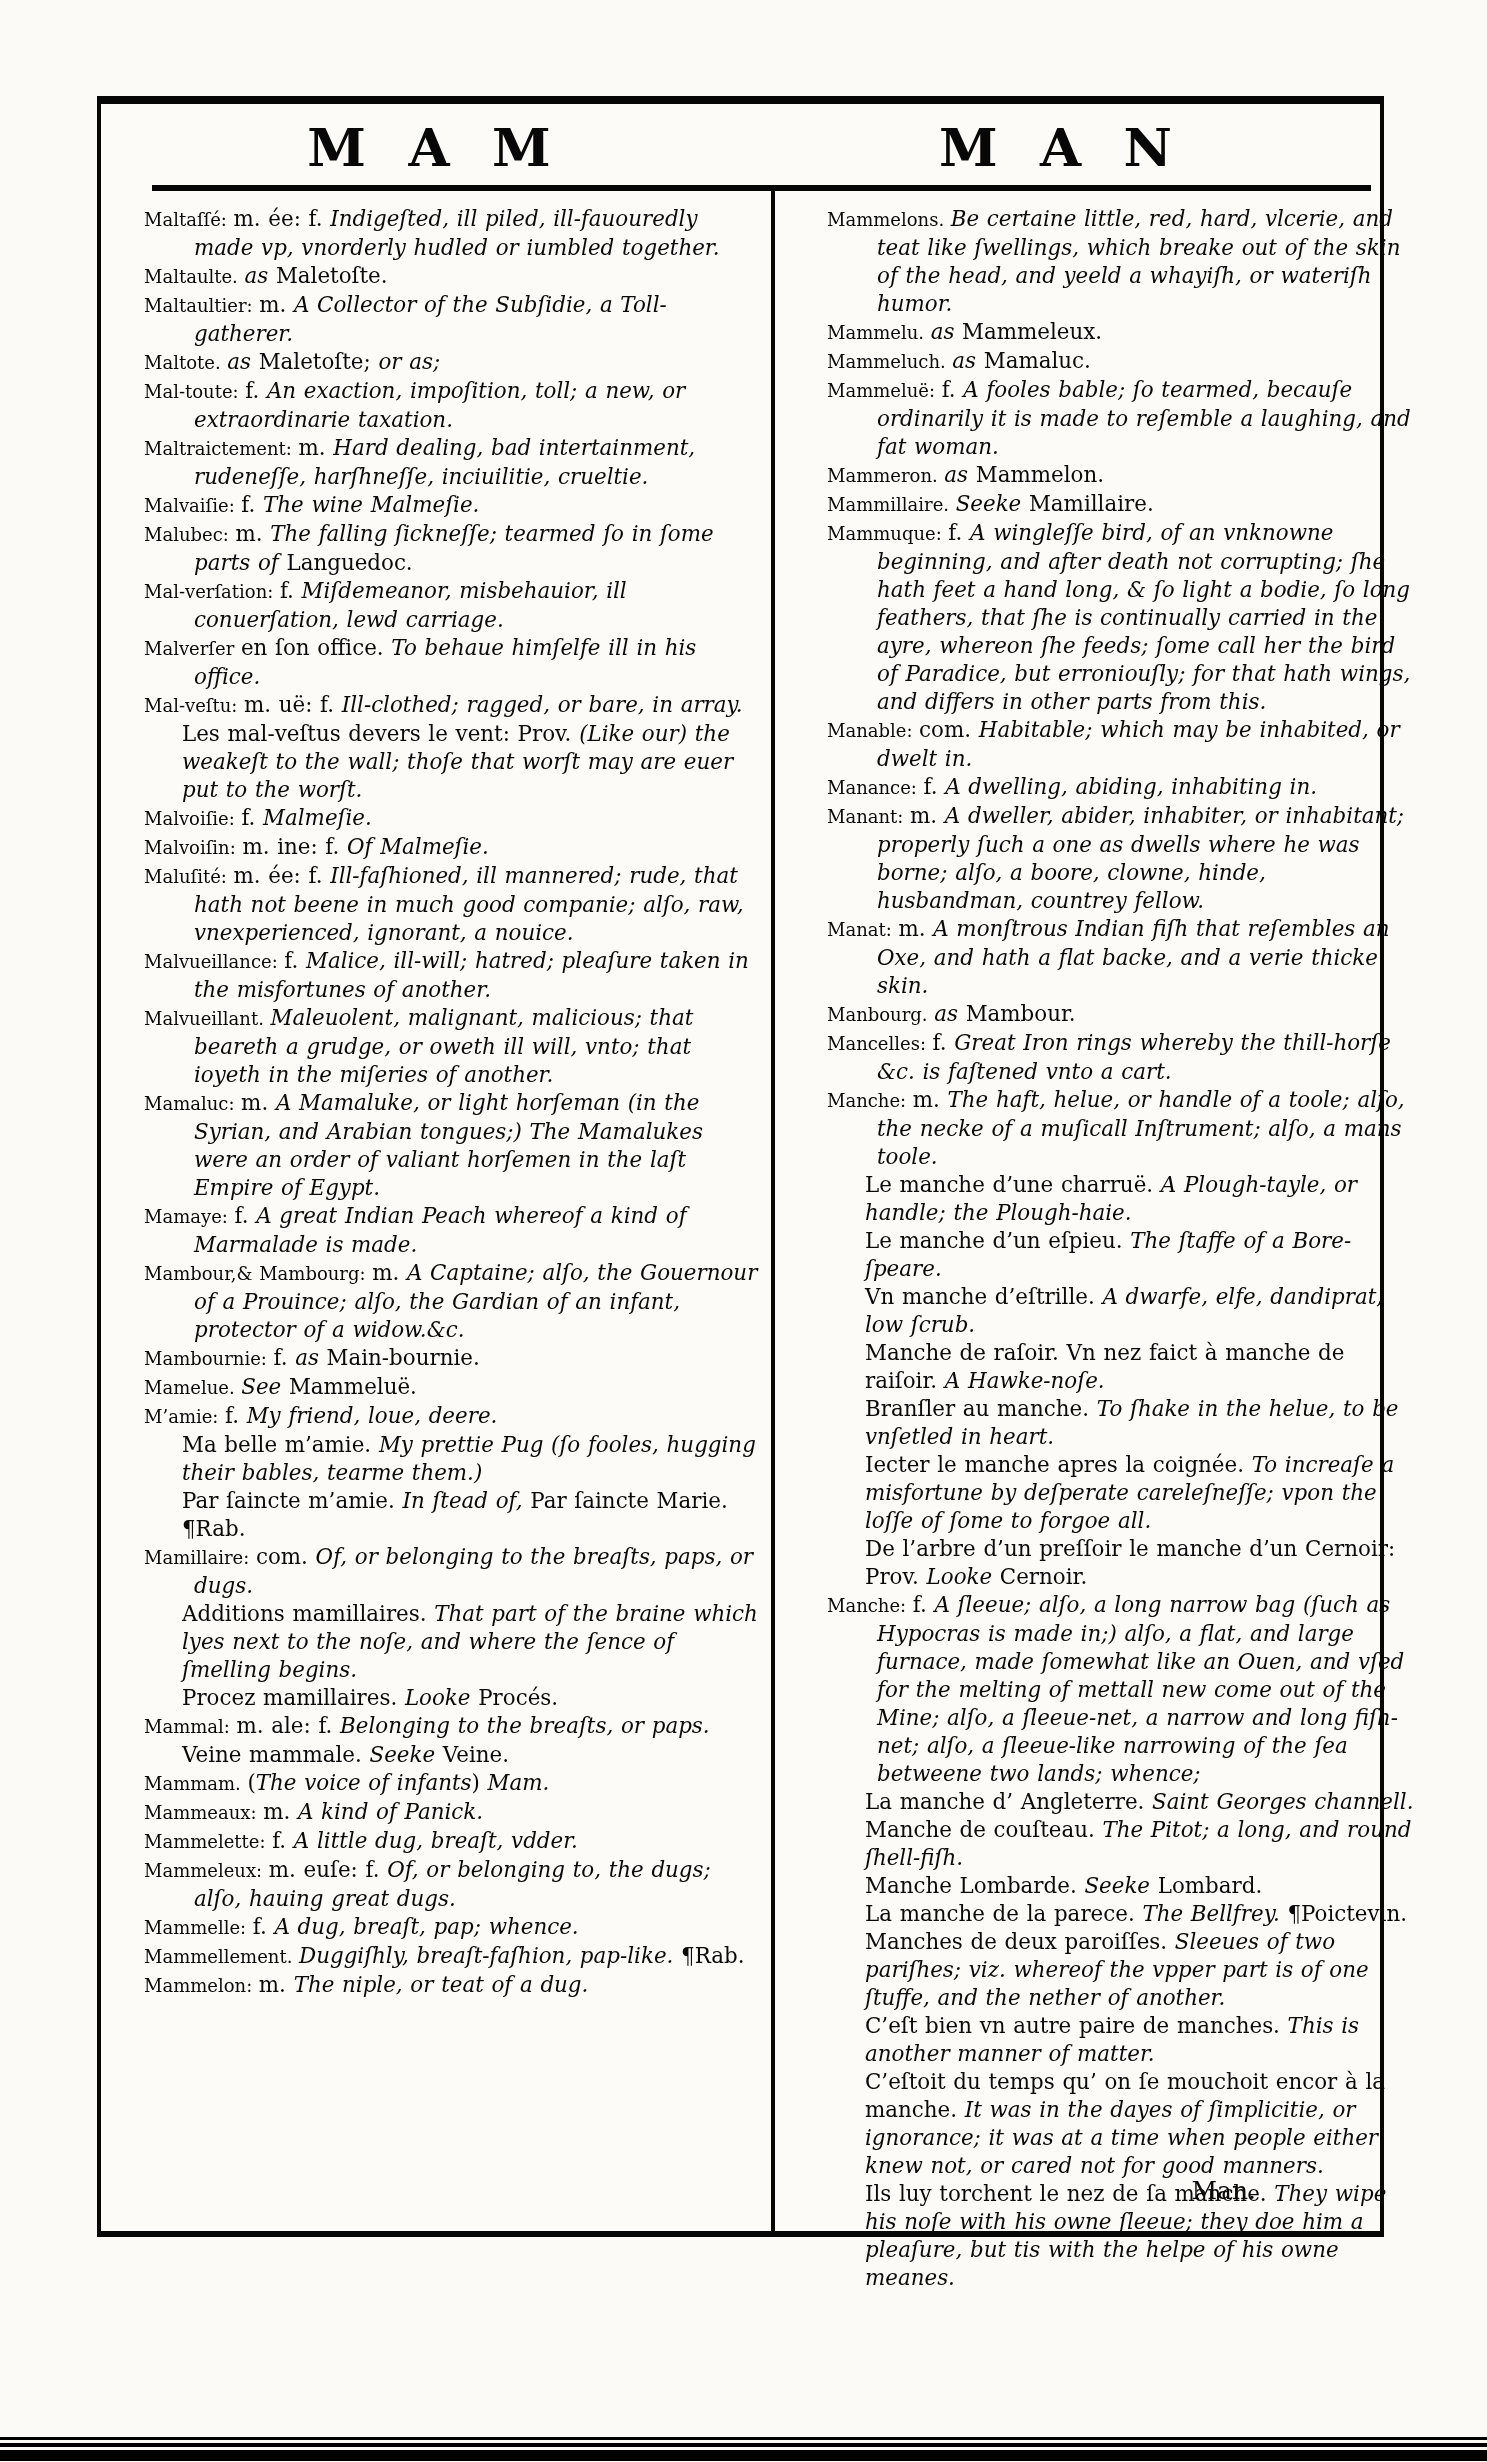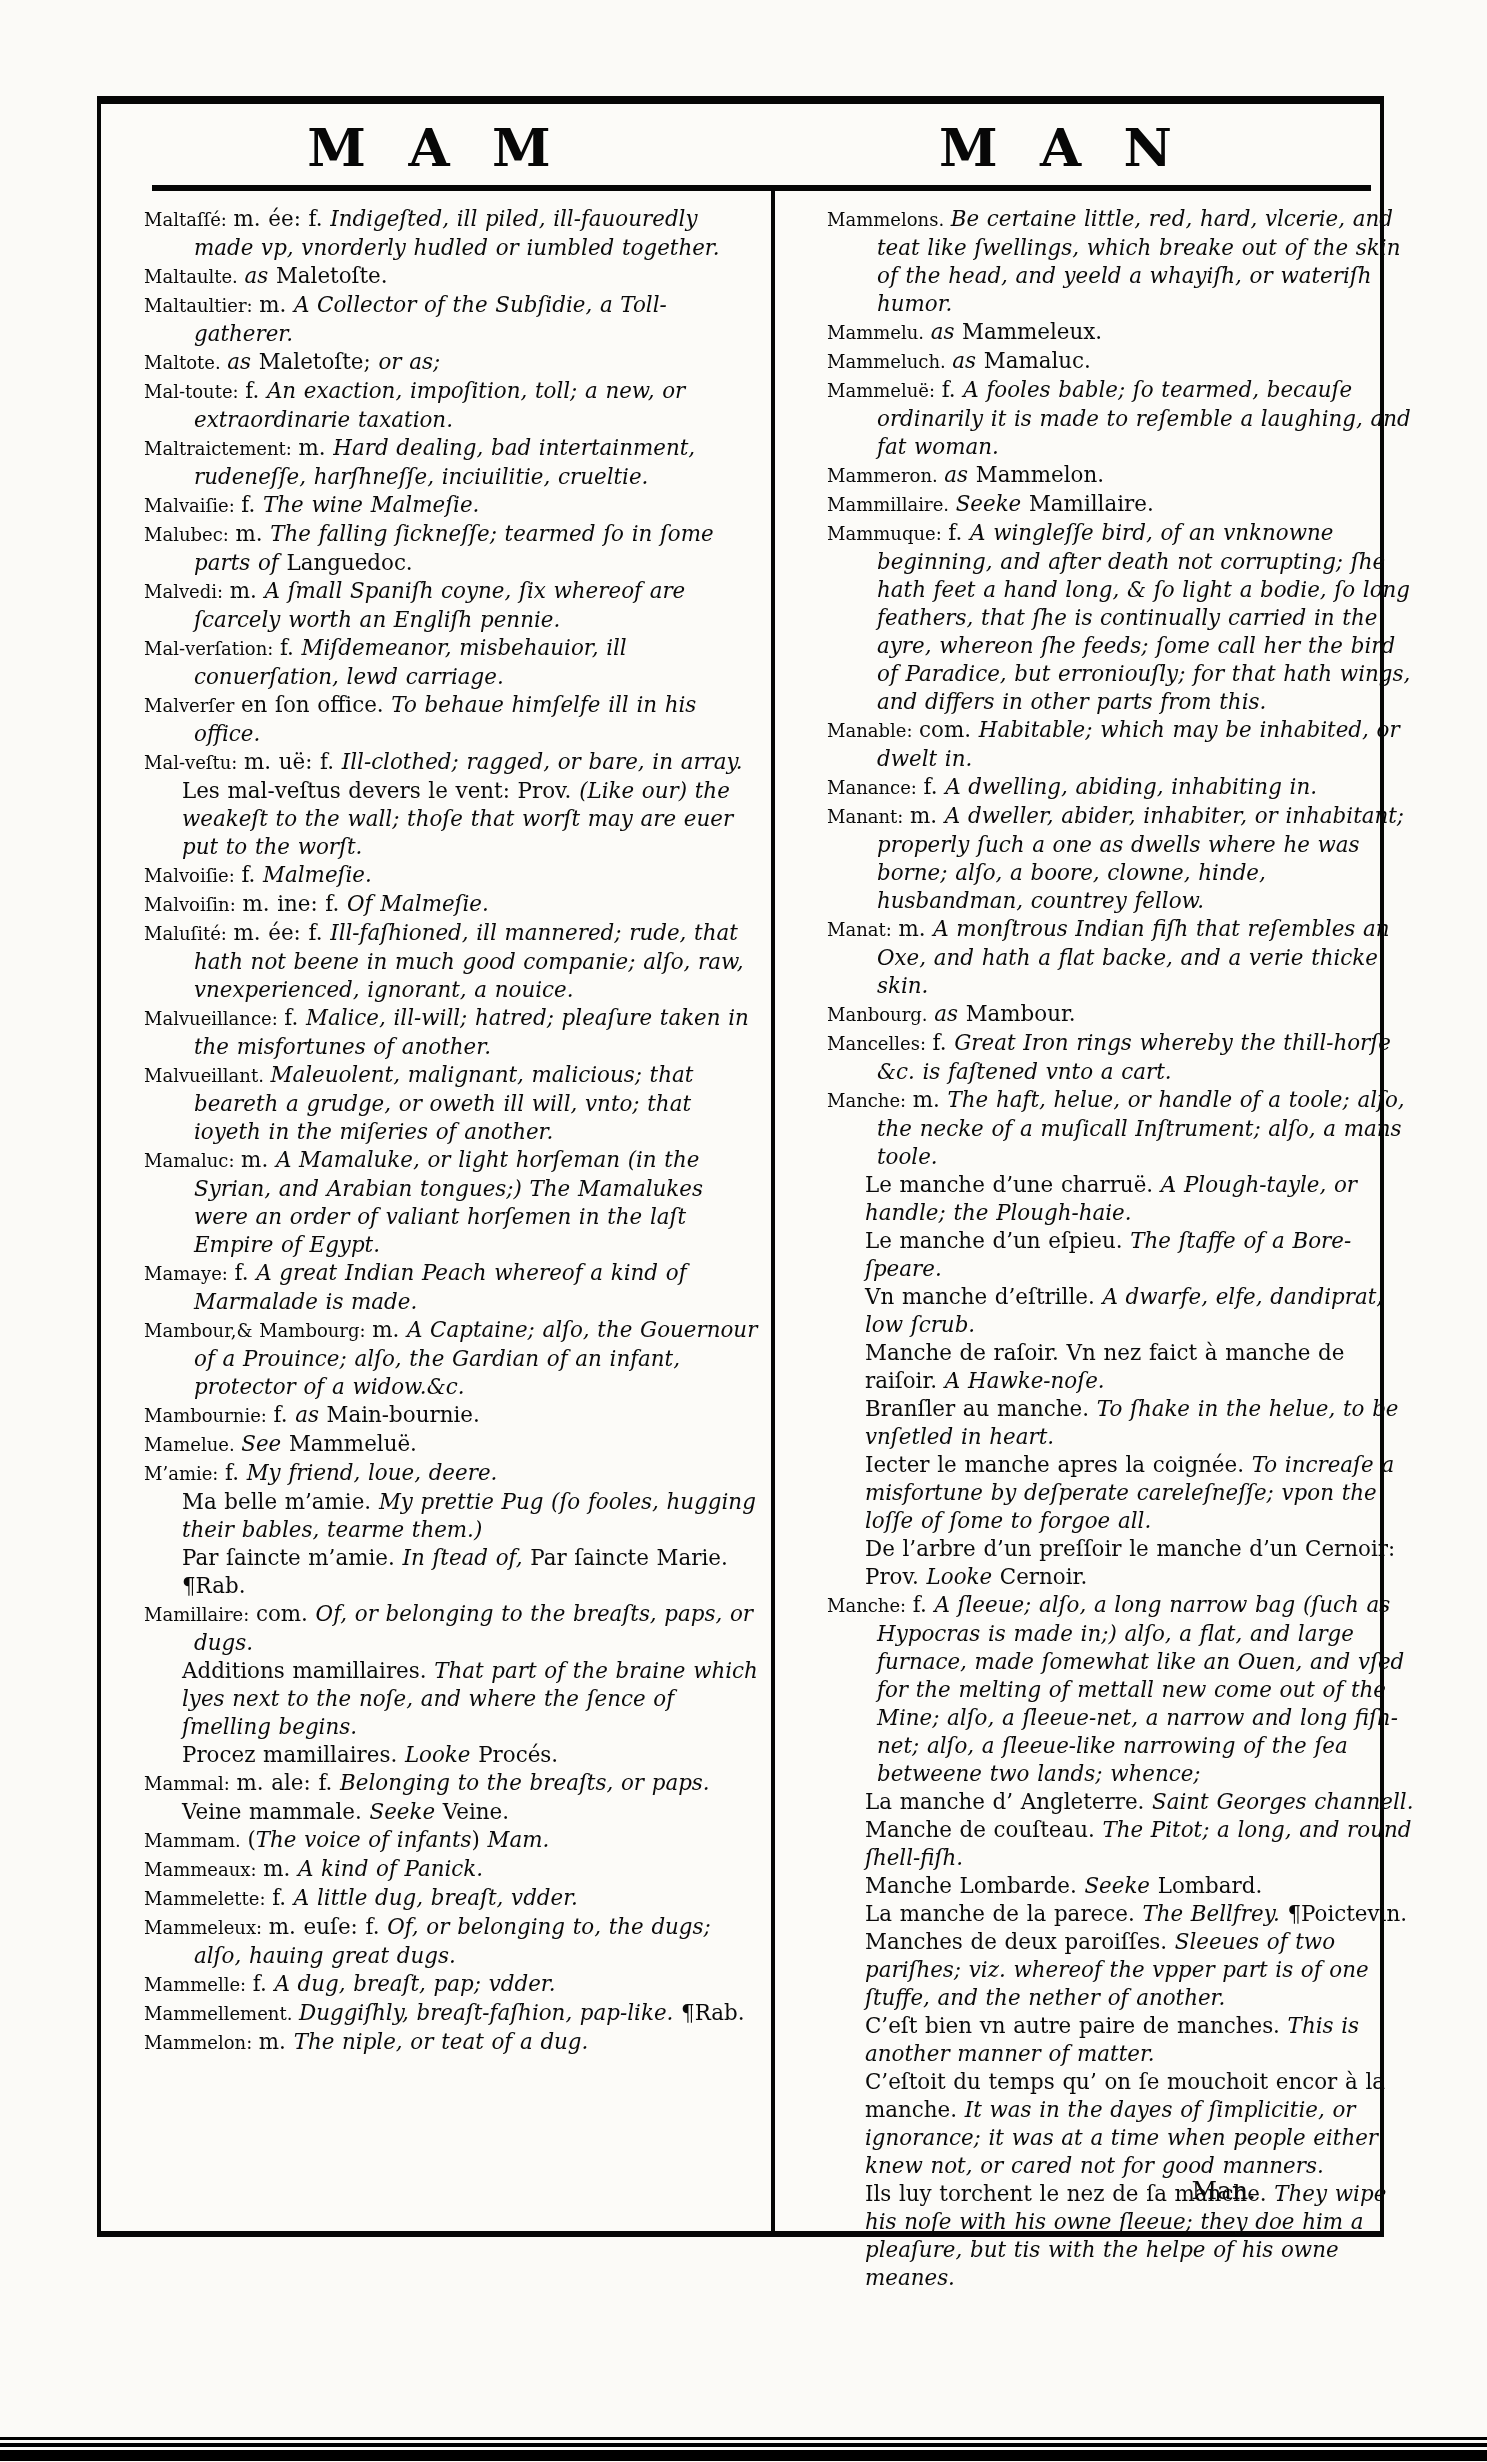--- a/index.html
+++ b/index.html
@@ -52,21 +52,20 @@
   <div class="divider"></div>
   <div class="col col-left" id="col-left">
       <p class="entry main"><span class="seg-hw">Maltaſſé: </span><span class="seg-rm">m. ée: f. </span><span class="seg-it">Indigeſted, ill piled, ill-fauouredly made vp, vnorderly hudled or iumbled together.</span></p>
       <p class="entry main"><span class="seg-hw">Maltaulte. </span><span class="seg-it">as </span><span class="seg-rm">Maletoſte.</span></p>
       <p class="entry main"><span class="seg-hw">Maltaultier: </span><span class="seg-rm">m. </span><span class="seg-it">A Collector of the Subſidie, a Toll-gatherer.</span></p>
       <p class="entry main"><span class="seg-hw">Maltote. </span><span class="seg-it">as </span><span class="seg-rm">Maletoſte; </span><span class="seg-it">or as;</span></p>
       <p class="entry main"><span class="seg-hw">Mal-toute: </span><span class="seg-rm">f. </span><span class="seg-it">An exaction, impoſition, toll; a new, or extraordinarie taxation.</span></p>
       <p class="entry main"><span class="seg-hw">Maltraictement: </span><span class="seg-rm">m. </span><span class="seg-it">Hard dealing, bad intertainment, rudeneſſe, harſhneſſe, inciuilitie, crueltie.</span></p>
       <p class="entry main"><span class="seg-hw">Malvaiſie: </span><span class="seg-rm">f. </span><span class="seg-it">The wine Malmeſie.</span></p>
       <p class="entry main"><span class="seg-hw">Malubec: </span><span class="seg-rm">m. </span><span class="seg-it">The falling ſickneſſe; tearmed ſo in ſome parts of </span><span class="seg-rm">Languedoc.</span></p>
-      <p class="entry main"><span class="seg-hw">Malvedi: </span><span class="seg-rm">m. </span><span class="seg-it">A ſmall Spaniſh coyne, ſix whereof are ſcarcely worth an Engliſh pennie.</span></p>
       <p class="entry main"><span class="seg-hw">Mal-verſation: </span><span class="seg-rm">f. </span><span class="seg-it">Miſdemeanor, misbehauior, ill conuerſation, lewd carriage.</span></p>
       <p class="entry main"><span class="seg-hw">Malverſer </span><span class="seg-rm">en ſon office. </span><span class="seg-it">To behaue himſelfe ill in his office.</span></p>
       <p class="entry main"><span class="seg-hw">Mal-veſtu: </span><span class="seg-rm">m. uë: f. </span><span class="seg-it">Ill-clothed; ragged, or bare, in array.</span></p>
       <p class="entry sub"><span class="seg-rm">Les mal-veſtus devers le vent: Prov. </span><span class="seg-it">(Like our) the weakeſt to the wall; thoſe that worſt may are euer put to the worſt.</span></p>
       <p class="entry main"><span class="seg-hw">Malvoiſie: </span><span class="seg-rm">f. </span><span class="seg-it">Malmeſie.</span></p>
       <p class="entry main"><span class="seg-hw">Malvoiſin: </span><span class="seg-rm">m. ine: f. </span><span class="seg-it">Of Malmeſie.</span></p>
       <p class="entry main"><span class="seg-hw">Maluſité: </span><span class="seg-rm">m. ée: f. </span><span class="seg-it">Ill-faſhioned, ill mannered; rude, that hath not beene in much good companie; alſo, raw, vnexperienced, ignorant, a nouice.</span></p>
       <p class="entry main"><span class="seg-hw">Malvueillance: </span><span class="seg-rm">f. </span><span class="seg-it">Malice, ill-will; hatred; pleaſure taken in the misfortunes of another.</span></p>
       <p class="entry main"><span class="seg-hw">Malvueillant. </span><span class="seg-it">Maleuolent, malignant, malicious; that beareth a grudge, or oweth ill will, vnto; that ioyeth in the miſeries of another.</span></p>
       <p class="entry main"><span class="seg-hw">Mamaluc: </span><span class="seg-rm">m. </span><span class="seg-it">A Mamaluke, or light horſeman (in the Syrian, and Arabian tongues;) The Mamalukes were an order of valiant horſemen in the laſt Empire of Egypt.</span></p>
@@ -79,21 +78,21 @@
       <p class="entry sub"><span class="seg-rm">Par ſaincte m’amie. </span><span class="seg-it">In ſtead of, </span><span class="seg-rm">Par ſaincte Marie. ¶Rab.</span></p>
       <p class="entry main"><span class="seg-hw">Mamillaire: </span><span class="seg-rm">com. </span><span class="seg-it">Of, or belonging to the breaſts, paps, or dugs.</span></p>
       <p class="entry sub"><span class="seg-rm">Additions mamillaires. </span><span class="seg-it">That part of the braine which lyes next to the noſe, and where the ſence of ſmelling begins.</span></p>
       <p class="entry sub"><span class="seg-rm">Procez mamillaires. </span><span class="seg-it">Looke </span><span class="seg-rm">Procés.</span></p>
       <p class="entry main"><span class="seg-hw">Mammal: </span><span class="seg-rm">m. ale: f. </span><span class="seg-it">Belonging to the breaſts, or paps.</span></p>
       <p class="entry sub"><span class="seg-rm">Veine mammale. </span><span class="seg-it">Seeke </span><span class="seg-rm">Veine.</span></p>
       <p class="entry main"><span class="seg-hw">Mammam. </span><span class="seg-rm">(</span><span class="seg-it">The voice of infants</span><span class="seg-rm">) </span><span class="seg-it">Mam.</span></p>
       <p class="entry main"><span class="seg-hw">Mammeaux: </span><span class="seg-rm">m. </span><span class="seg-it">A kind of Panick.</span></p>
       <p class="entry main"><span class="seg-hw">Mammelette: </span><span class="seg-rm">f. </span><span class="seg-it">A little dug, breaſt, vdder.</span></p>
       <p class="entry main"><span class="seg-hw">Mammeleux: </span><span class="seg-rm">m. euſe: f. </span><span class="seg-it">Of, or belonging to, the dugs; alſo, hauing great dugs.</span></p>
-      <p class="entry main"><span class="seg-hw">Mammelle: </span><span class="seg-rm">f. </span><span class="seg-it">A dug, breaſt, pap; vdder.</span></p>
+      <p class="entry main"><span class="seg-hw">Mammelle: </span><span class="seg-rm">f. </span><span class="seg-it">A dug, breaſt, pap; whence.</span></p>
       <p class="entry main"><span class="seg-hw">Mammellement. </span><span class="seg-it">Duggiſhly, breaſt-faſhion, pap-like. </span><span class="seg-rm">¶Rab.</span></p>
       <p class="entry main"><span class="seg-hw">Mammelon: </span><span class="seg-rm">m. </span><span class="seg-it">The niple, or teat of a dug.</span></p>
     </div>
   <div class="col col-right" id="col-right">
       <p class="entry main"><span class="seg-hw">Mammelons. </span><span class="seg-it">Be certaine little, red, hard, vlcerie, and teat like ſwellings, which breake out of the skin of the head, and yeeld a whayiſh, or wateriſh humor.</span></p>
       <p class="entry main"><span class="seg-hw">Mammelu. </span><span class="seg-it">as </span><span class="seg-rm">Mammeleux.</span></p>
       <p class="entry main"><span class="seg-hw">Mammeluch. </span><span class="seg-it">as </span><span class="seg-rm">Mamaluc.</span></p>
       <p class="entry main"><span class="seg-hw">Mammeluë: </span><span class="seg-rm">f. </span><span class="seg-it">A fooles bable; ſo tearmed, becauſe ordinarily it is made to reſemble a laughing, and fat woman.</span></p>
       <p class="entry main"><span class="seg-hw">Mammeron. </span><span class="seg-it">as </span><span class="seg-rm">Mammelon.</span></p>
       <p class="entry main"><span class="seg-hw">Mammillaire. </span><span class="seg-it">Seeke </span><span class="seg-rm">Mamillaire.</span></p>

